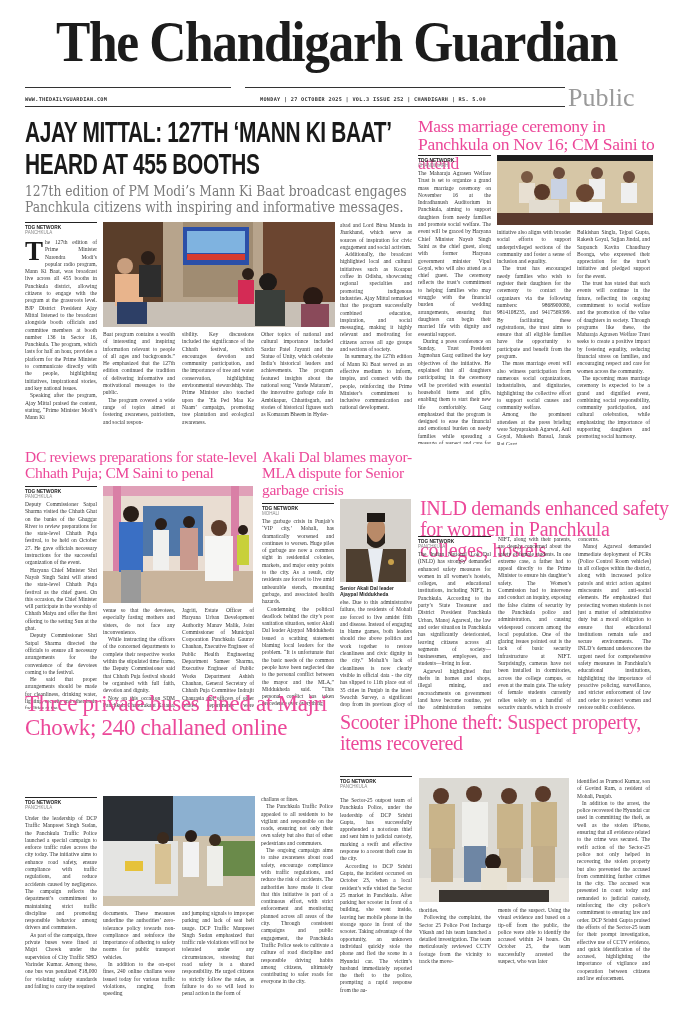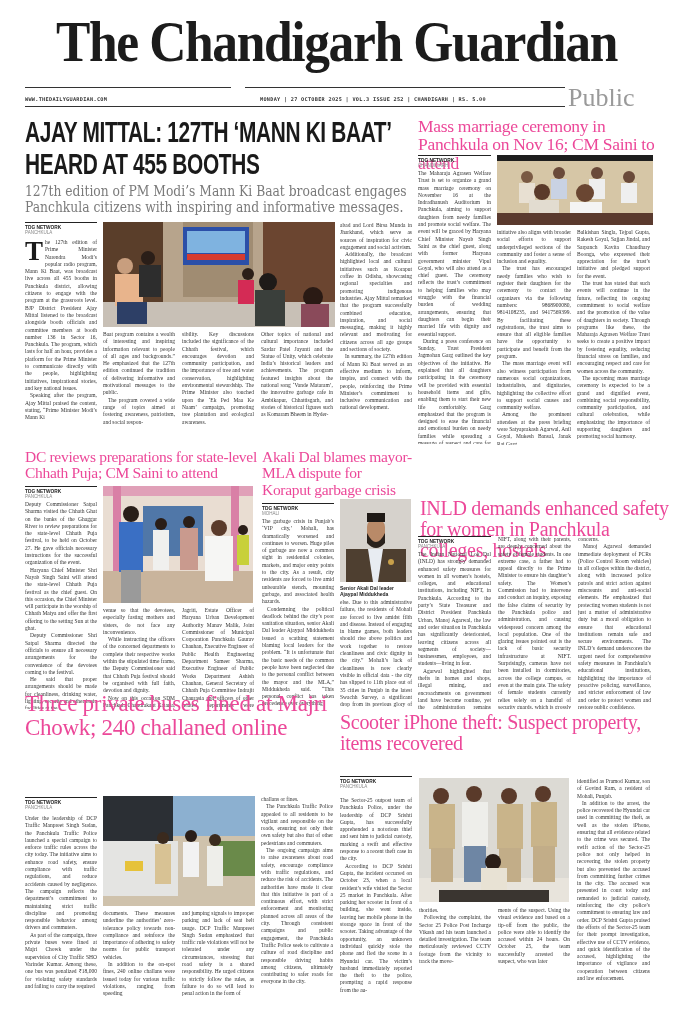--- a/index.html
+++ b/index.html
@@ -125,21 +125,21 @@
     <p>Among the prominent attendees at the press briefing were Satyaprakash Agarwal, Anil Goyal, Mukesh Bansal, Janak Raj Garg,</p>
   </div>
   <div class="abs col" style="left:577px;top:229px;width:73px;height:216px;">
     <p>Balkishan Singla, Tejpal Gupta, Rakesh Goyal, Sajjan Jindal, and Sarpanch Kavita Chaudhary Boonga, who expressed their appreciation for the trust’s initiative and pledged support for the event.</p>
     <p>The trust has stated that such events will continue in the future, reflecting its ongoing commitment to social welfare and the promotion of the value of daughters in society. Through programs like these, the Maharaja Agrasen Welfare Trust seeks to create a positive impact by fostering equality, reducing financial stress on families, and encouraging respect and care for women across the community.</p>
     <p>The upcoming mass marriage ceremony is expected to be a grand and dignified event, combining social responsibility, community participation, and cultural celebration, while emphasizing the importance of supporting daughters and promoting social harmony.</p>
   </div>
 </section>
 
 <section>
-  <div class="abs hl" style="left:25px;top:449px;width:235px;font-size:15.5px;">DC reviews preparations for state-level Chhath Puja; CM Saini to attend</div>
+  <div class="abs hl" style="left:25px;top:449px;width:235px;font-size:15.5px;">DC reviews preparations for state-level Chhath Puja; CM Saini to penal</div>
   <div class="abs byline" style="left:25px;top:486px;width:72px;">
     <span class="net">TDG NETWORK</span>
     <span class="loc">PANCHKULA</span>
   </div>
   <div class="abs col" style="left:25px;top:501px;width:72px;height:208px;">
     <p>Deputy Commissioner Satpal Sharma visited the Chhath Ghat on the banks of the Ghaggar River to review preparations for the state-level Chhath Puja festival, to be held on October 27. He gave officials necessary instructions for the successful organization of the event.</p>
     <p>Haryana Chief Minister Shri Nayab Singh Saini will attend the state-level Chhath Puja festival as the chief guest. On this occasion, the Chief Minister will participate in the worship of Chhath Maiya and offer the first offering to the setting Sun at the ghat.</p>
     <p>Deputy Commissioner Shri Satpal Sharma directed the officials to ensure all necessary arrangements for the convenience of the devotees coming to the festival.</p>
     <p>He said that proper arrangements should be made for cleanliness, drinking water, lighting, security and other basic facilities at the</p>
   </div>
@@ -168,21 +168,21 @@
     <p>venue so that the devotees, especially fasting mothers and sisters, do not face any inconvenience.</p>
     <p>While instructing the officers of the concerned departments to complete their respective works within the stipulated time frame, the Deputy Commissioner said that Chhath Puja festival should be organised with full faith, devotion and dignity.</p>
     <p>Now on this occasion SDM Panchkula Chandrakant Kataria, City Magistrate</p>
   </div>
   <div class="abs col" style="left:182px;top:607px;width:72px;height:102px;">
     <p>Jagriti, Estate Officer of Haryana Urban Development Authority Manav Malik, Joint Commissioner of Municipal Corporation Panchkula Gaurav Chauhan, Executive Engineer of Public Health Engineering Department Sameer Sharma, Executive Engineer of Public Works Department Ashish Chauhan, General Secretary of Chhath Puja Committee Indrajit Chaurasia and officers of other related departments were present.</p>
   </div>
 </section>
 
 <section>
-  <div class="abs hl" style="left:262px;top:449px;width:150px;font-size:15.5px;">Akali Dal blames mayor-MLA dispute for Koraput garbage crisis</div>
+  <div class="abs hl" style="left:262px;top:449px;width:150px;font-size:15.5px;">Akali Dal blames mayor-MLA dispute for Senior garbage crisis</div>
   <div class="abs byline" style="left:262px;top:503px;width:72px;">
     <span class="net">TDG NETWORK</span>
     <span class="loc">MOHALI</span>
   </div>
   <div class="abs col" style="left:262px;top:518px;width:72px;height:190px;">
     <p>The garbage crisis in Punjab’s ‘VIP city,’ Mohali, has dramatically worsened and continues to worsen. Huge piles of garbage are now a common sight in residential colonies, markets, and major entry points to the city. As a result, city residents are forced to live amid unbearable stench, mounting garbage, and associated health hazards.</p>
     <p>Condemning the political deadlock behind the city’s poor sanitation situation, senior Akali Dal leader Ajaypal Middukheda issued a scathing statement blaming local leaders for the problem. “It is unfortunate that the basic needs of the common people have been neglected due to the personal conflict between the mayor and the MLA,” Middukheda said. “This personal conflict has taken precedence over everything</p>
   </div>
   <div class="abs photo" style="left:340px;top:499px;width:71px;height:83px;">
     <svg width="71" height="83" viewBox="0 0 71 83">

